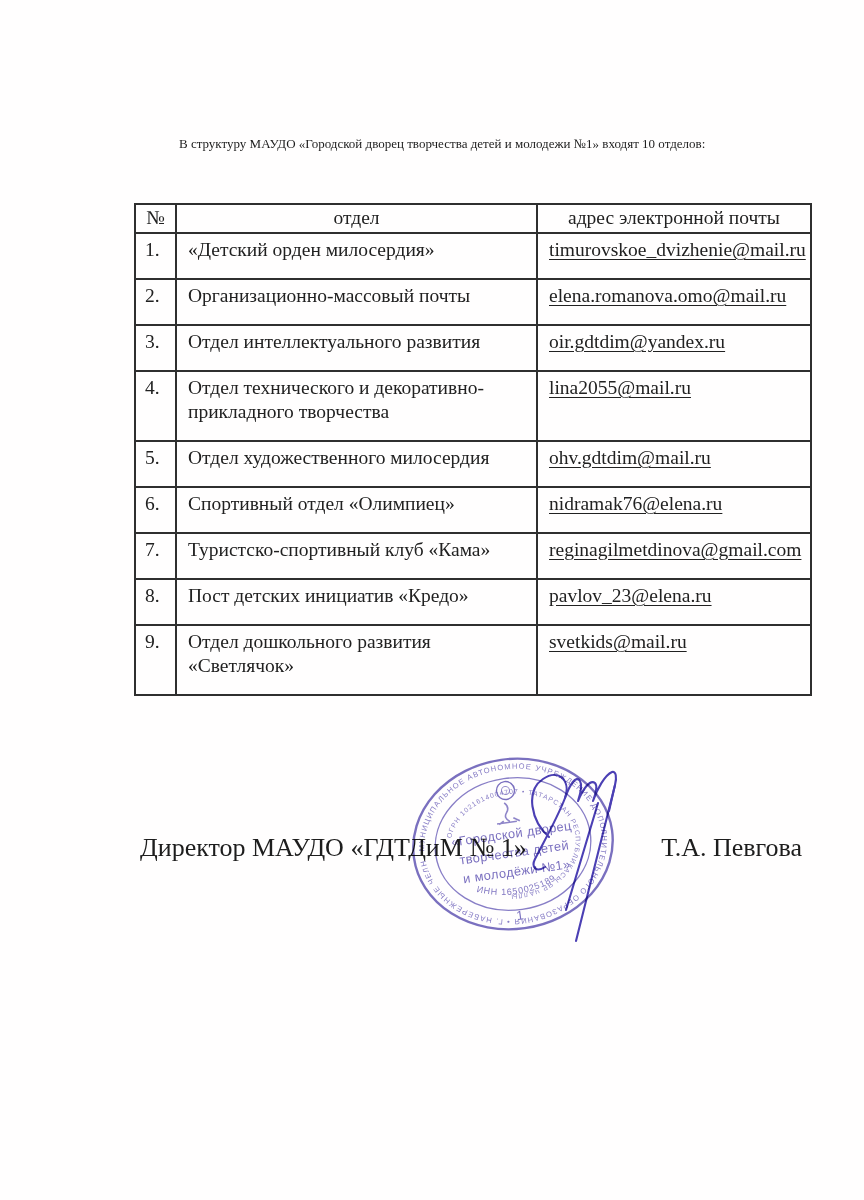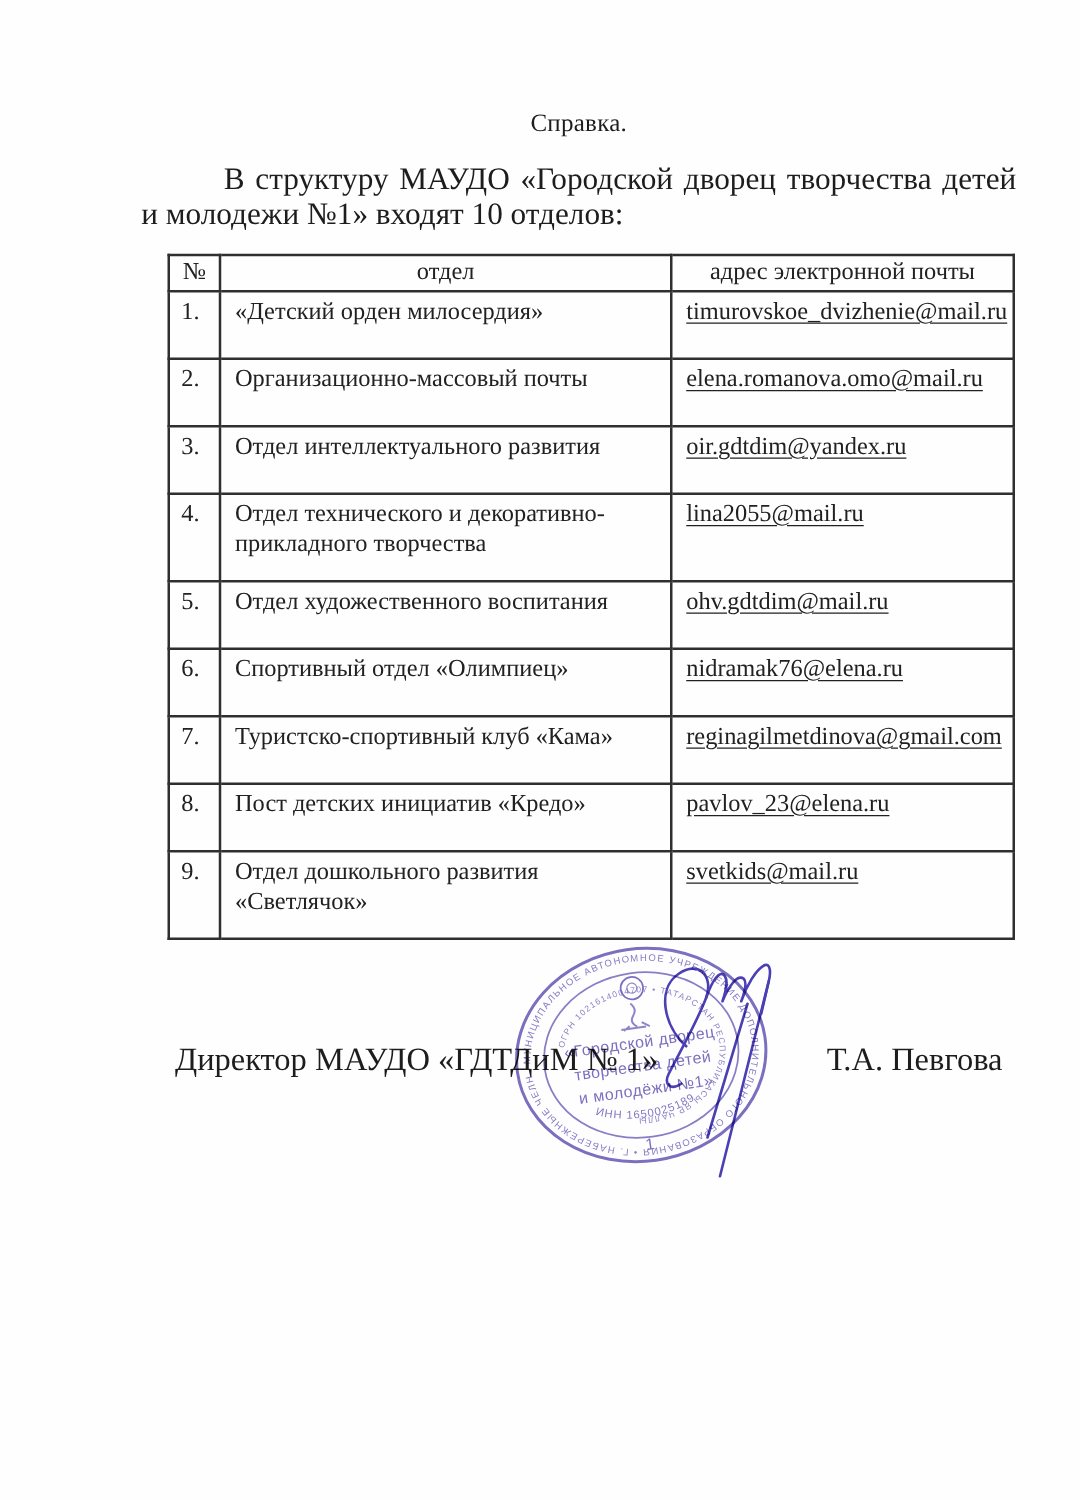--- a/index.html
+++ b/index.html
@@ -11,37 +11,37 @@
     font-family:"Liberation Serif", serif;
     color:#1d1d1d;
     overflow:hidden;
   }
   .doc-title{
     position:absolute;top:88px;left:113px;width:700px;
     text-align:center;font-size:20px;letter-spacing:.2px;
   }
   .intro{
     position:absolute;top:130px;left:113px;width:700px;
-    font-size:25px;line-height:28px;
+    font-size:13px;line-height:28px;
     text-align:justify;text-indent:66px;
   }
   table.depts{
     position:absolute;top:203px;left:134px;width:676px;
     border-collapse:collapse;table-layout:fixed;
     font-size:19.5px;line-height:24px;color:#212121;
   }
   table.depts th,table.depts td{
     border:2px solid #2f2f2f;vertical-align:top;
     overflow:hidden;
   }
   table.depts th{font-weight:normal;padding:1px 3px 2px;text-align:center;}
   th.h-num{text-align:left;padding-left:8px;}
   td.c-num{padding:4px 4px 16px 9px;}
   td.c-dept{padding:4px 8px 16px 11px;}
-  td.c-email{padding:4px 4px 24px 11px;}
+  td.c-email{padding:4px 4px 8px 11px;}
   .email-text{text-decoration:underline;text-underline-offset:3px;}
   .sig-row{
     position:absolute;top:833px;left:140px;width:662px;
     display:flex;justify-content:space-between;align-items:flex-start;
     font-size:26px;
   }
   .stamp-wrap{
     position:absolute;left:396px;top:748px;width:234px;height:196px;
     mix-blend-mode:multiply;opacity:.92;pointer-events:none;
   }
@@ -50,21 +50,20 @@
   .pen-wrap{
     position:absolute;left:505px;top:755px;width:175px;height:205px;
     mix-blend-mode:multiply;pointer-events:none;
   }
 </style>
 </head>
 <body>
 
 <div class="page">
 
-  <div class="doc-title">Справка.</div>
 
   <div class="intro">В структуру МАУДО «Городской дворец творчества детей и молодежи №1» входят 10 отделов:</div>
 
   <table class="depts">
     <colgroup>
         <col style="width:41px">
         <col style="width:361px">
         <col style="width:274px">
       </colgroup>
     <thead>
@@ -90,21 +89,21 @@
         <td class="c-dept">Отдел интеллектуального развития</td>
         <td class="c-email"><span class="email-text">oir.gdtdim@yandex.ru</span></td>
       </tr>
       <tr>
         <td class="c-num">4.</td>
         <td class="c-dept">Отдел технического и декоративно-прикладного творчества</td>
         <td class="c-email"><span class="email-text">lina2055@mail.ru</span></td>
       </tr>
       <tr>
         <td class="c-num">5.</td>
-        <td class="c-dept">Отдел художественного воспитания</td>
+        <td class="c-dept">Отдел художественного милосердия</td>
         <td class="c-email"><span class="email-text">ohv.gdtdim@mail.ru</span></td>
       </tr>
       <tr>
         <td class="c-num">6.</td>
         <td class="c-dept">Спортивный отдел «Олимпиец»</td>
         <td class="c-email"><span class="email-text">nidramak76@elena.ru</span></td>
       </tr>
       <tr>
         <td class="c-num">7.</td>
         <td class="c-dept">Туристско-спортивный клуб «Кама»</td>

